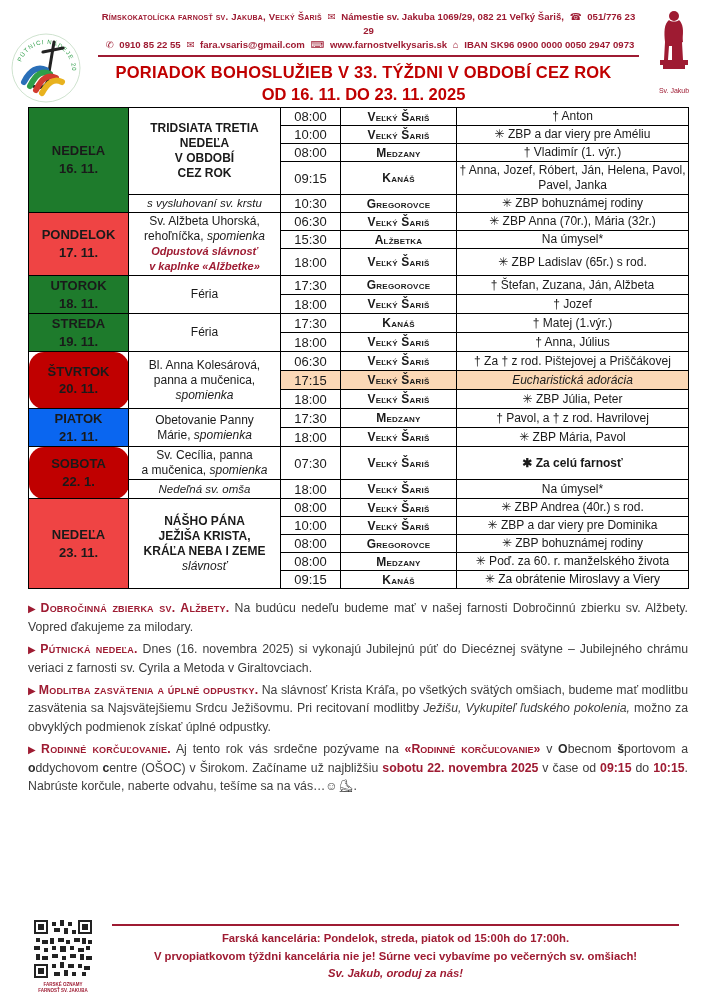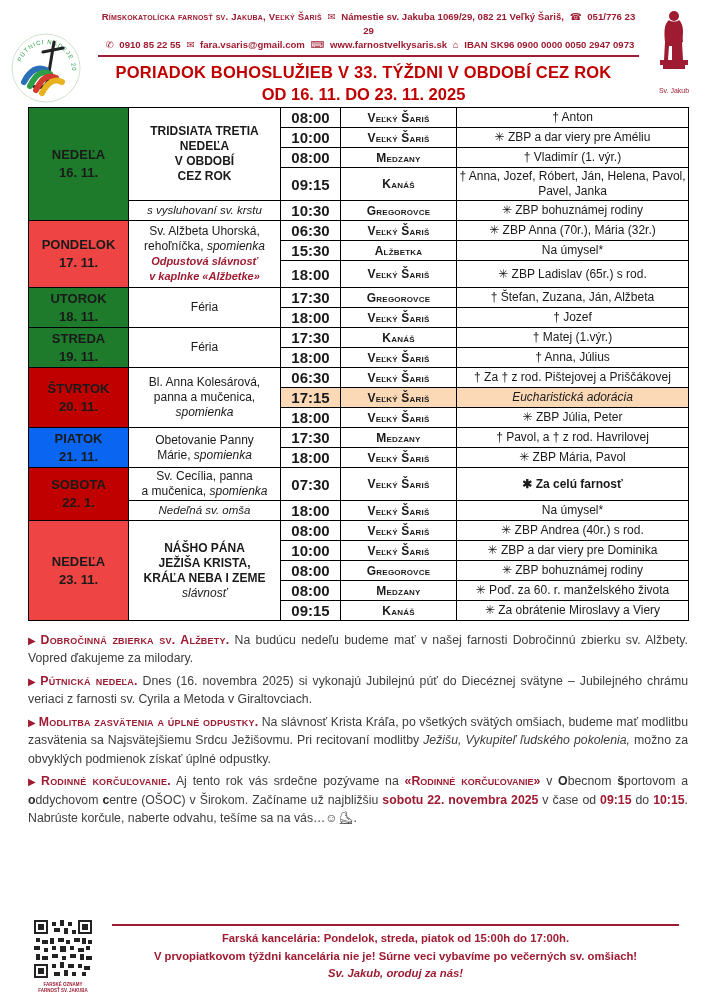--- a/index.html
+++ b/index.html
@@ -58,27 +58,27 @@
     color:var(--ink);
     overflow:hidden;
   }
   .col-day{width:100px;}
   .col-desc{width:152px;}
   .col-time{width:60px;}
   .col-place{width:116px;}
   .col-int{width:232px;}
   .day-cell{font-weight:bold;font-size:13px;line-height:1.35;}
   .bg-green{background:var(--green);color:#fff;}
-  .bg-red{background:var(--red);color:#fff;}
+  .bg-red{background:var(--red);color:#fff;border-radius:15px;}
   .bg-blue{background:var(--blue);color:#fff;}
   .bg-white{background:#ef4444;color:#000;}
   .desc-cell{font-size:12px;line-height:1.25;}
   .desc-line{white-space:nowrap;}
   .sub-cell{font-size:11.5px;}
-  .time-cell{font-weight:bold;font-size:15px;}
+  .time-cell{font-weight:normal;font-size:13px;}
   .place-cell{font-weight:bold;font-variant:small-caps;font-size:12px;letter-spacing:.2px;}
   .intent-cell{font-size:12px;line-height:1.25;}
   .hl{background:var(--peach);}
   .s-n{font-style:normal;}
   .s-b{font-weight:bold;}
   .s-i{font-style:italic;}
   .s-ri{color:var(--darkred);font-weight:bold;font-style:italic;font-size:11px;}
   
   .annos{margin:10px 19px 0 28px;text-align:justify;color:var(--body);}
   .anno{font-size:12.3px;line-height:1.5;margin-bottom:4px;}

